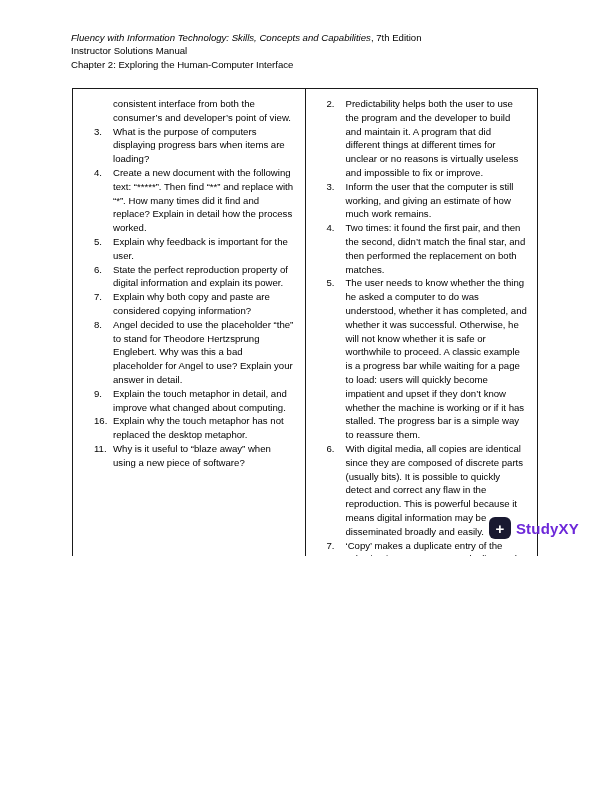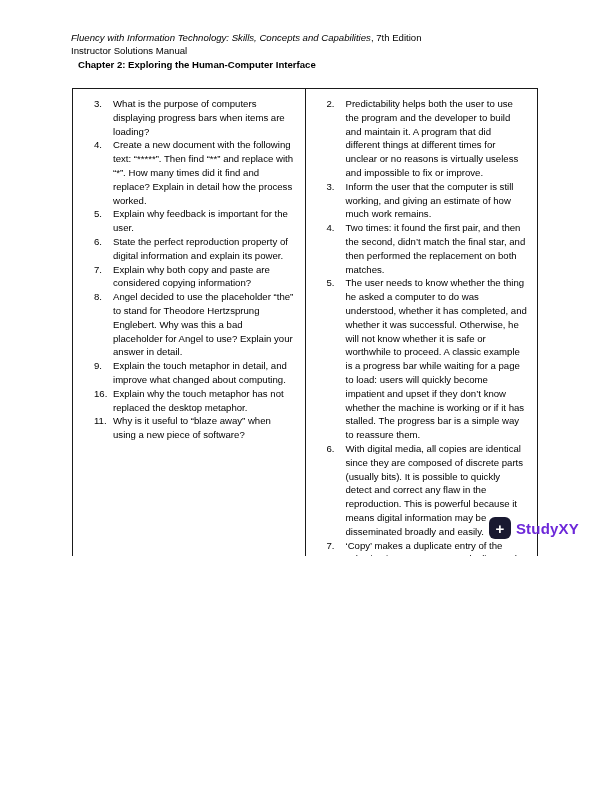--- a/index.html
+++ b/index.html
@@ -7,21 +7,21 @@
   .page {
     position: relative; width: 612px; height: 556px;
     background: #ffffff; color: #000;
     font-family: "Liberation Sans", "DejaVu Sans", sans-serif;
     overflow: hidden;
   }
   .header {
     position: absolute; left: 71px; top: 31px;
     font-size: 9.6px; line-height: 13.4px;
   }
-  .header .bold { font-weight: bold; margin-left: 7px; }
+  .header .bold { font-weight: normal; }
   .italic { font-style: italic; }
   .content-box {
     position: absolute; left: 72px; top: 88px;
     width: 466px; height: 652px;
     border: 1px solid #1a1a1a;
     display: flex; box-sizing: border-box;
     background: #ffffff;
   }
   .col {
     flex: 1 1 50%; box-sizing: border-box;
@@ -55,20 +55,21 @@
   <div class="header">
     <div>
       <span class="italic">Fluency with Information Technology: Skills, Concepts and Capabilities</span><span>, 7th Edition</span>
     </div>
     <div>Instructor Solutions Manual</div>
     <div class="bold">Chapter 2: Exploring the Human-Computer Interface</div>
   </div>
 
   <div class="content-box">
     <div class="col">
+      <p class="cont">consistent interface from both the consumer’s and developer’s point of view.</p>
       <div class="list" id="left-list">
           <div class="item">
             <span class="num">3.</span>
             <span class="txt">What is the purpose of computers displaying progress bars when items are loading?</span>
           </div>
           <div class="item">
             <span class="num">4.</span>
             <span class="txt">Create a new document with the following text: “*****”. Then find “**” and replace with “*”. How many times did it find and replace? Explain in detail how the process worked.</span>
           </div>
           <div class="item">

